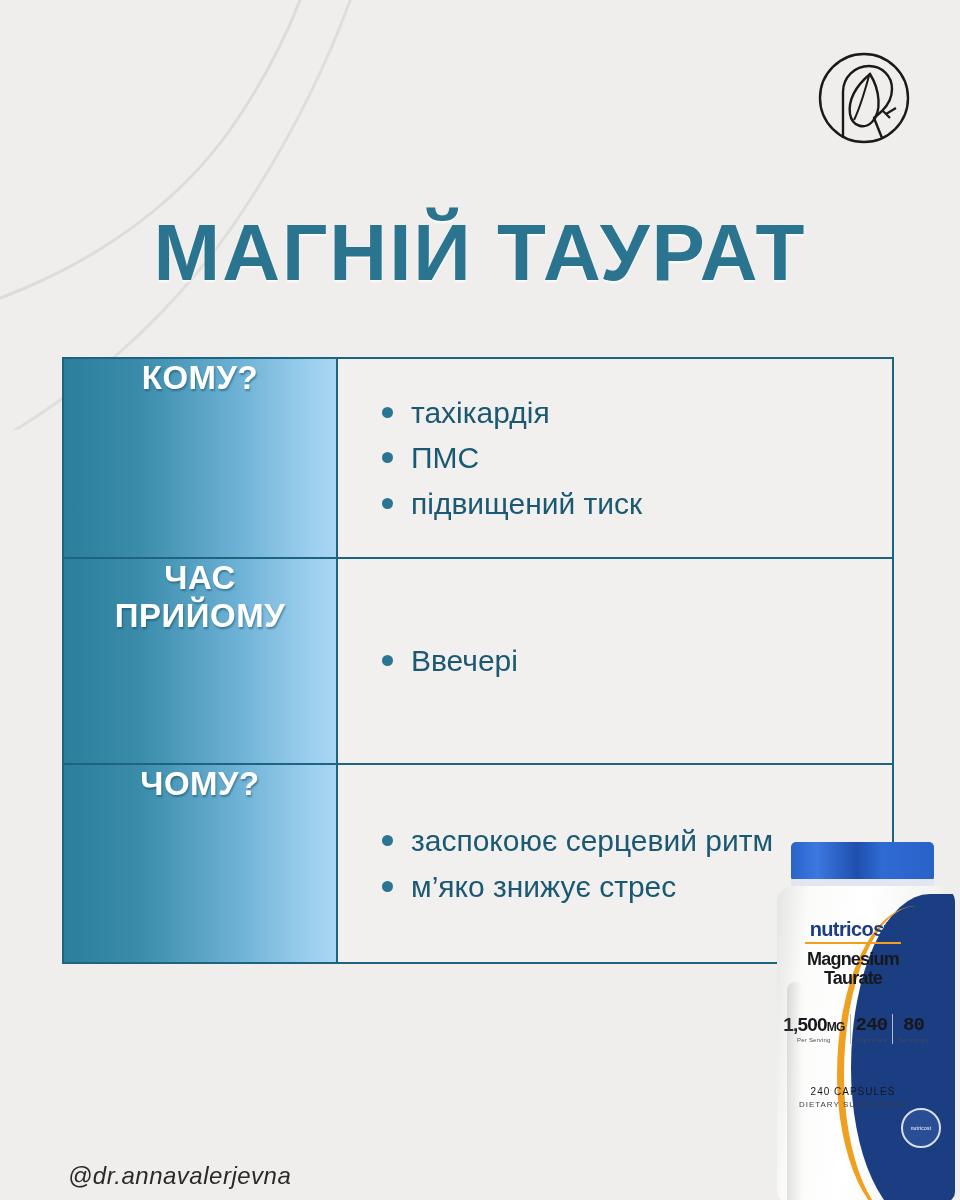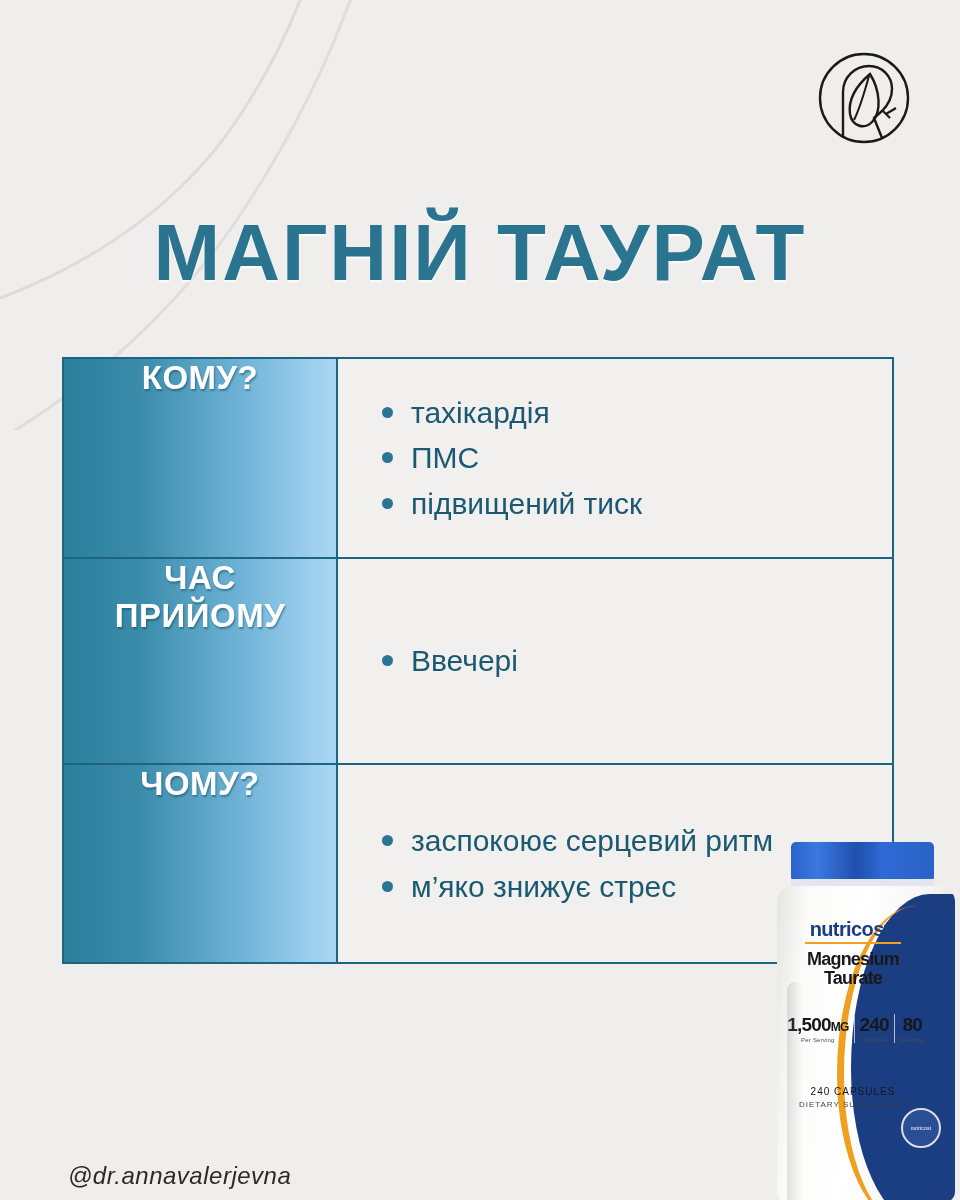--- a/index.html
+++ b/index.html
@@ -176,21 +176,21 @@
     text-align:center;
     font-size:18px; font-weight:700;
     color:#17181c; line-height:1.04; letter-spacing:-0.8px;
   }
   .facts {
     position:absolute; left:6px; top:128px;
     width:146px;
     display:flex; align-items:flex-start; justify-content:center;
   }
   .fact { text-align:center; padding:0 5px; }
-  .fact + .fact { border-left:1px solid #b9bbc2; }
+  .fact + .fact { border-left:1px solid #b9bbc2;font-family:Liberation Mono, monospace; }
   .fact-main { font-size:19px; font-weight:700; color:#17181c; letter-spacing:-0.8px; }
   .fact-main .mg { font-size:12px; }
   .fact-sub { font-size:6px; color:#4a4d55; letter-spacing:0.2px; margin-top:1px; }
   .bottom-caps {
     position:absolute; left:0; top:200px; width:152px;
     text-align:center;
     font-size:10px; font-weight:400; color:#17181c; letter-spacing:1px;
   }
   .bottom-sup {
     position:absolute; left:0; top:214px; width:152px;

